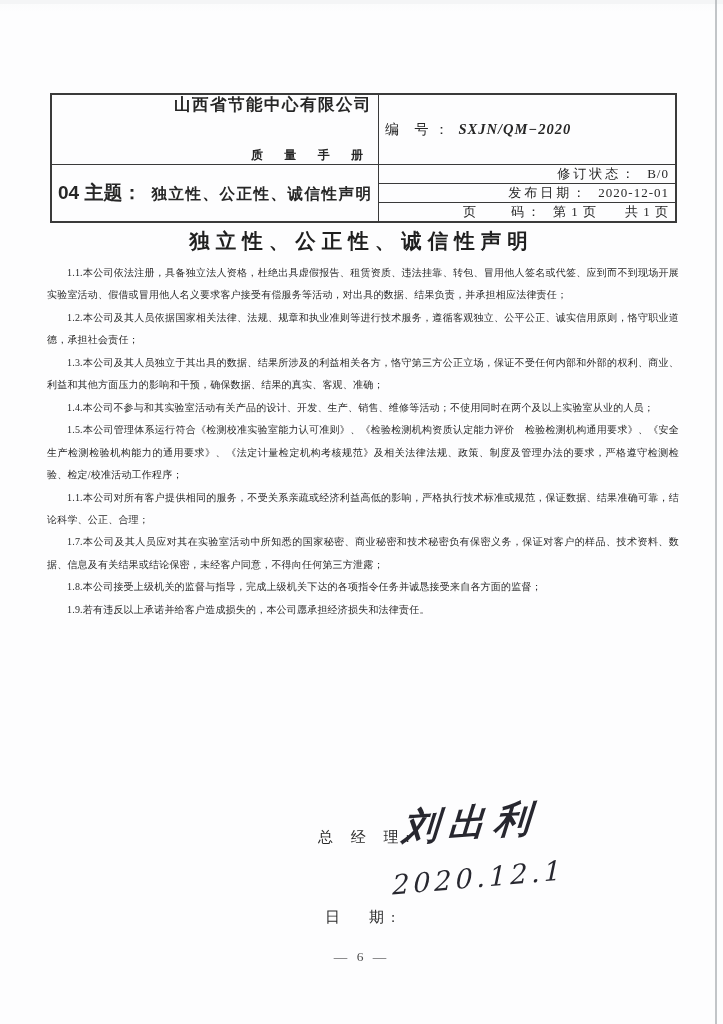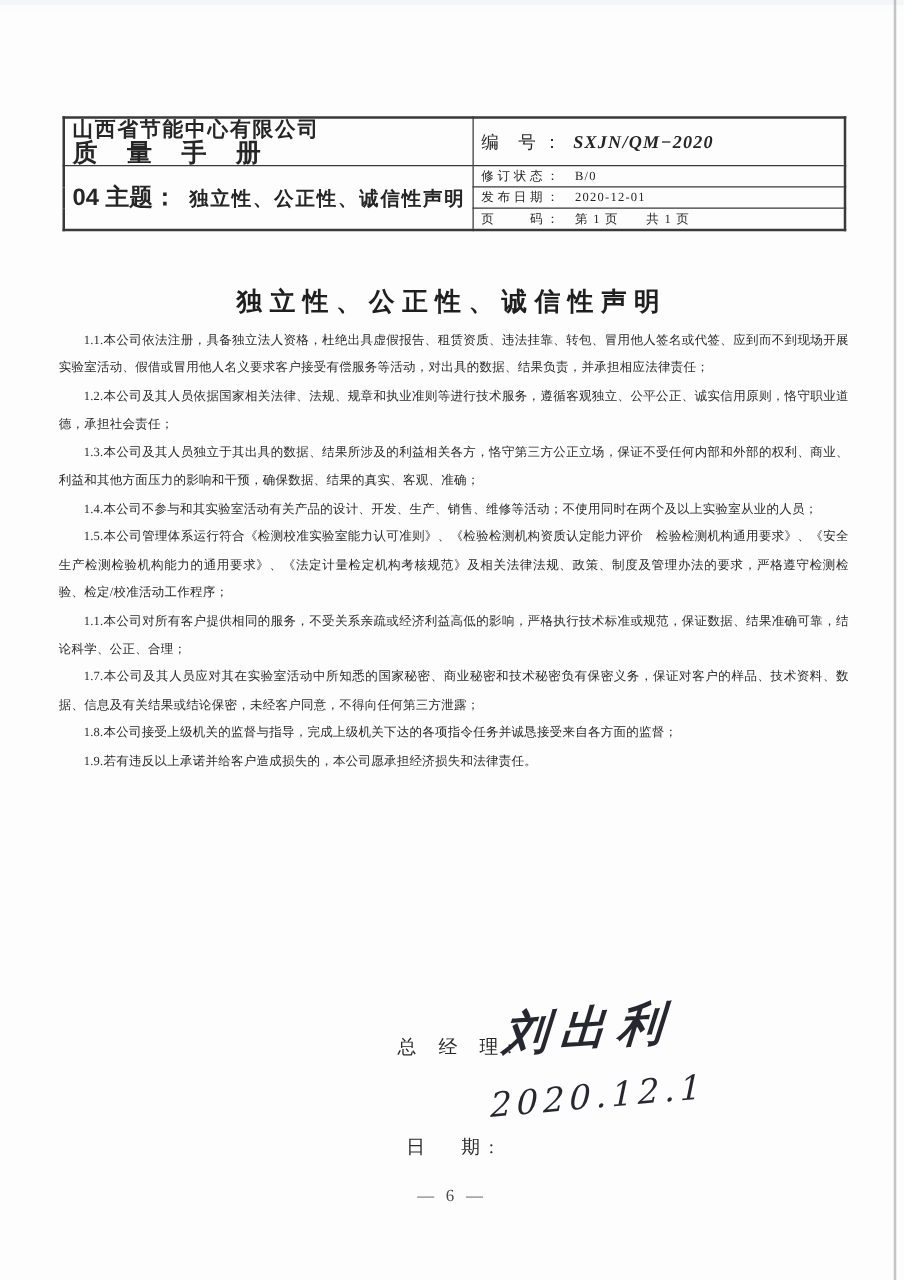--- a/index.html
+++ b/index.html
@@ -18,36 +18,36 @@
   table.header-table{
     position:absolute;left:50px;top:93px;width:627px;
     border-collapse:collapse;table-layout:fixed;
     border:2px solid #3a3a3a;
   }
   table.header-table td{
     border:1.3px solid #3a3a3a;
     padding:0 6px;vertical-align:middle;
     overflow:hidden;white-space:nowrap;
   }
-  td.company-cell{width:314px;text-align:left;height:37px;}
+  td.company-cell{width:314px;text-align:right;height:37px;}
   .company-name{
     display:block;font-family:"Liberation Sans","DejaVu Sans",sans-serif;
     font-weight:bold;font-size:16.5px;letter-spacing:1.5px;line-height:19px;
   }
   .manual-title{
     display:block;font-family:"Liberation Sans","DejaVu Sans",sans-serif;
-    font-weight:bold;font-size:20px;letter-spacing:9px;line-height:18px;
+    font-weight:bold;font-size:12px;letter-spacing:9px;line-height:18px;margin-top:32px;
   }
   td.docno-cell{font-size:14px;padding-left:24px;}
   .docno-label{letter-spacing:6px;}
   .docno-value{font-style:italic;font-size:14.5px;letter-spacing:1px;padding-left:4px;font-weight:bold;}
   td.topic-cell{font-family:"Liberation Sans","DejaVu Sans",sans-serif;font-weight:bold;padding-left:10px;}
   .topic-label{font-size:19px;}
   .topic-value{font-size:15.5px;letter-spacing:1.5px;padding-left:10px;}
-  td.meta-cell{height:16px;font-size:10px;padding-left:8px;}
+  td.meta-cell{height:16px;font-size:13px;padding-left:8px;text-align:right;}
   .meta-label{letter-spacing:3px;}
   .meta-value{padding-left:10px;letter-spacing:1px;}
 
   
   .doc-title{
     position:absolute;left:0;top:227px;width:723px;text-align:center;
     font-family:"Liberation Sans","DejaVu Sans",sans-serif;
     font-weight:bold;font-size:20.5px;letter-spacing:6px;color:#1f1f1f;
   }
 

